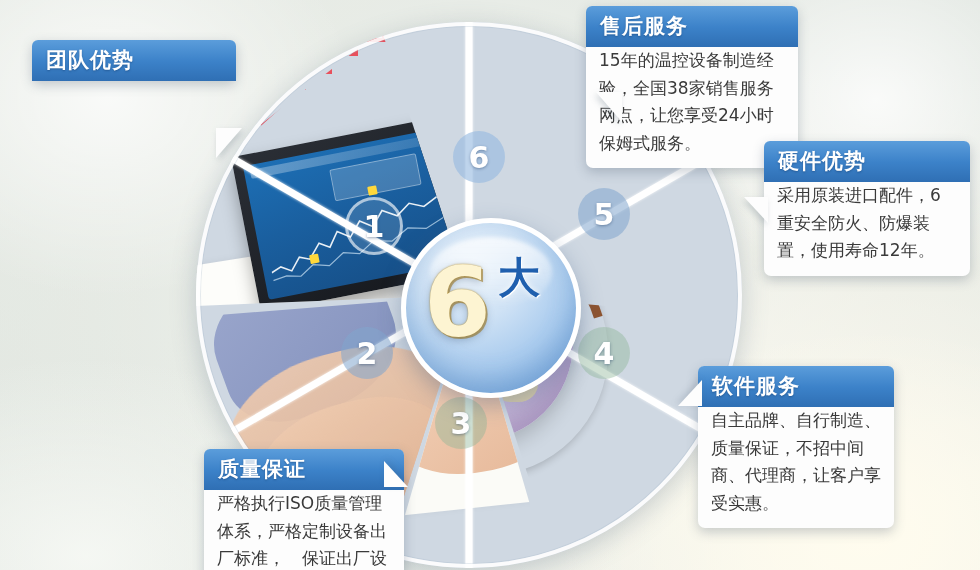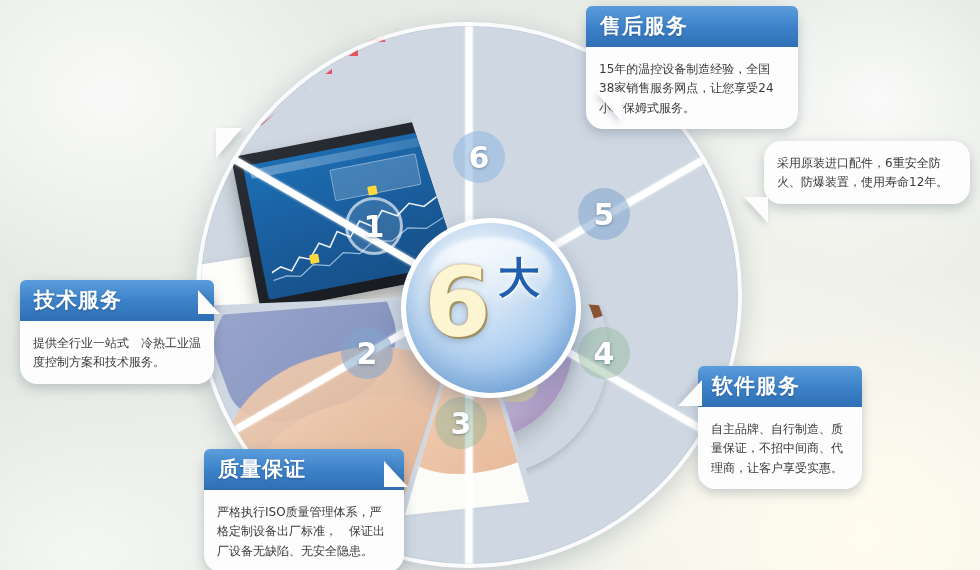--- a/index.html
+++ b/index.html
@@ -138,27 +138,27 @@
   .num{position:absolute;width:52px;height:52px;border-radius:50%;
     display:flex;align-items:center;justify-content:center;
     color:#ffffff;font-size:30px;font-weight:bold;
     text-shadow:0 1px 3px rgba(30,60,100,.45);}
   .num.ring{border:3px solid rgba(255,255,255,.6);background:rgba(255,255,255,.12);}
   .num.fill{background:rgba(150,185,225,.62);}
   .num.fill2{background:rgba(130,165,205,.55);}
   .num.fill3{background:rgba(140,180,150,.42);}
 
   
-  .call{position:absolute;background:#fdfdfd;border-radius:17px;
+  .call{position:absolute;background:#fdfdfd;border-radius:7px;
     box-shadow:0 4px 12px rgba(60,80,100,.28);overflow:visible;}
   .call .hd{border-radius:6px 6px 0 0;padding:6px 14px 7px;
     background:linear-gradient(180deg,#5b9ddb 0%, #3c82c9 52%, #2f6fb4 100%);
     color:#ffffff;font-size:21px;font-weight:bold;letter-spacing:1px;
     text-shadow:0 1px 2px rgba(20,60,110,.5);}
-  .call .bd{padding:13px 13px 11px;color:#3a3a3a;font-size:12px;line-height:1.62;}
+  .call .bd{padding:0 13px 11px;color:#3a3a3a;font-size:17px;line-height:1.62;}
   .tail{position:absolute;width:0;height:0;}
 
   
   .tail-br{border-left:26px solid #fdfdfd;border-bottom:30px solid transparent;
     filter:drop-shadow(2px 3px 3px rgba(60,80,100,.22));}
   .tail-bl{border-right:26px solid #fdfdfd;border-bottom:30px solid transparent;
     filter:drop-shadow(-2px 3px 3px rgba(60,80,100,.22));}
   .tail-tl{border-right:24px solid #fdfdfd;border-top:28px solid transparent;
     filter:drop-shadow(-2px -2px 3px rgba(60,80,100,.18));}
   .tail-tr{border-left:24px solid #fdfdfd;border-top:28px solid transparent;
@@ -260,45 +260,42 @@
   <div class="num fill2" style="left:578px;top:188px;">5</div>
   <div class="num fill" style="left:453px;top:131px;">6</div>
 
   <div class="hub">
     <div class="hub-gloss"></div>
     <div class="hub-six">6</div>
     <div class="hub-da">大</div>
   </div>
 
   <div class="call" style="left:32px;top:40px;width:204px;">
+    <div class="hd">团队优势</div>
     <div class="tail tail-br" style="left:184px;top:88px;"></div>
   </div>
 
   <div class="call" style="left:586px;top:6px;width:212px;">
     <div class="hd">售后服务</div>
     <div class="bd">15年的温控设备制造经验，全国38家销售服务网点，让您享受24小时保姆式服务。</div>
     <div class="tail tail-bl" style="left:10px;top:86px;"></div>
   </div>
 
   <div class="call" style="left:764px;top:141px;width:206px;">
+    <div class="hd">硬件优势</div>
     <div class="bd">采用原装进口配件，6重安全防火、防爆装置，使用寿命12年。</div>
     <div class="tail tail-bl" style="left:-20px;top:56px;border-right-width:24px;border-bottom-width:26px;"></div>
   </div>
 
-  <div class="call" style="left:698px;top:366px;width:164px;">
+  <div class="call" style="left:698px;top:366px;width:196px;">
     <div class="hd">软件服务</div>
     <div class="bd">自主品牌、自行制造、质量保证，不招中间商、代理商，让客户享受实惠。</div>
     <div class="tail tail-tl" style="left:-20px;top:14px;border-right-width:24px;border-top-width:26px;"></div>
   </div>
 
   <div class="call" style="left:204px;top:449px;width:200px;">
     <div class="hd">质量保证</div>
     <div class="bd">严格执行ISO质量管理体系，严格定制设备出厂标准，　保证出厂设备无缺陷、无安全隐患。</div>
     <div class="tail tail-tr" style="left:180px;top:12px;border-left-width:24px;border-top-width:26px;"></div>
   </div>
 
-  <div class="call" style="left:20px;top:280px;width:194px;">
-    <div class="hd">技术服务</div>
-    <div class="bd">提供全行业一站式　冷热工业温度控制方案和技术服务。</div>
-    <div class="tail tail-tr" style="left:178px;top:10px;border-left-width:22px;border-top-width:24px;"></div>
-  </div>
 
 </div>
 
 </body></html>

